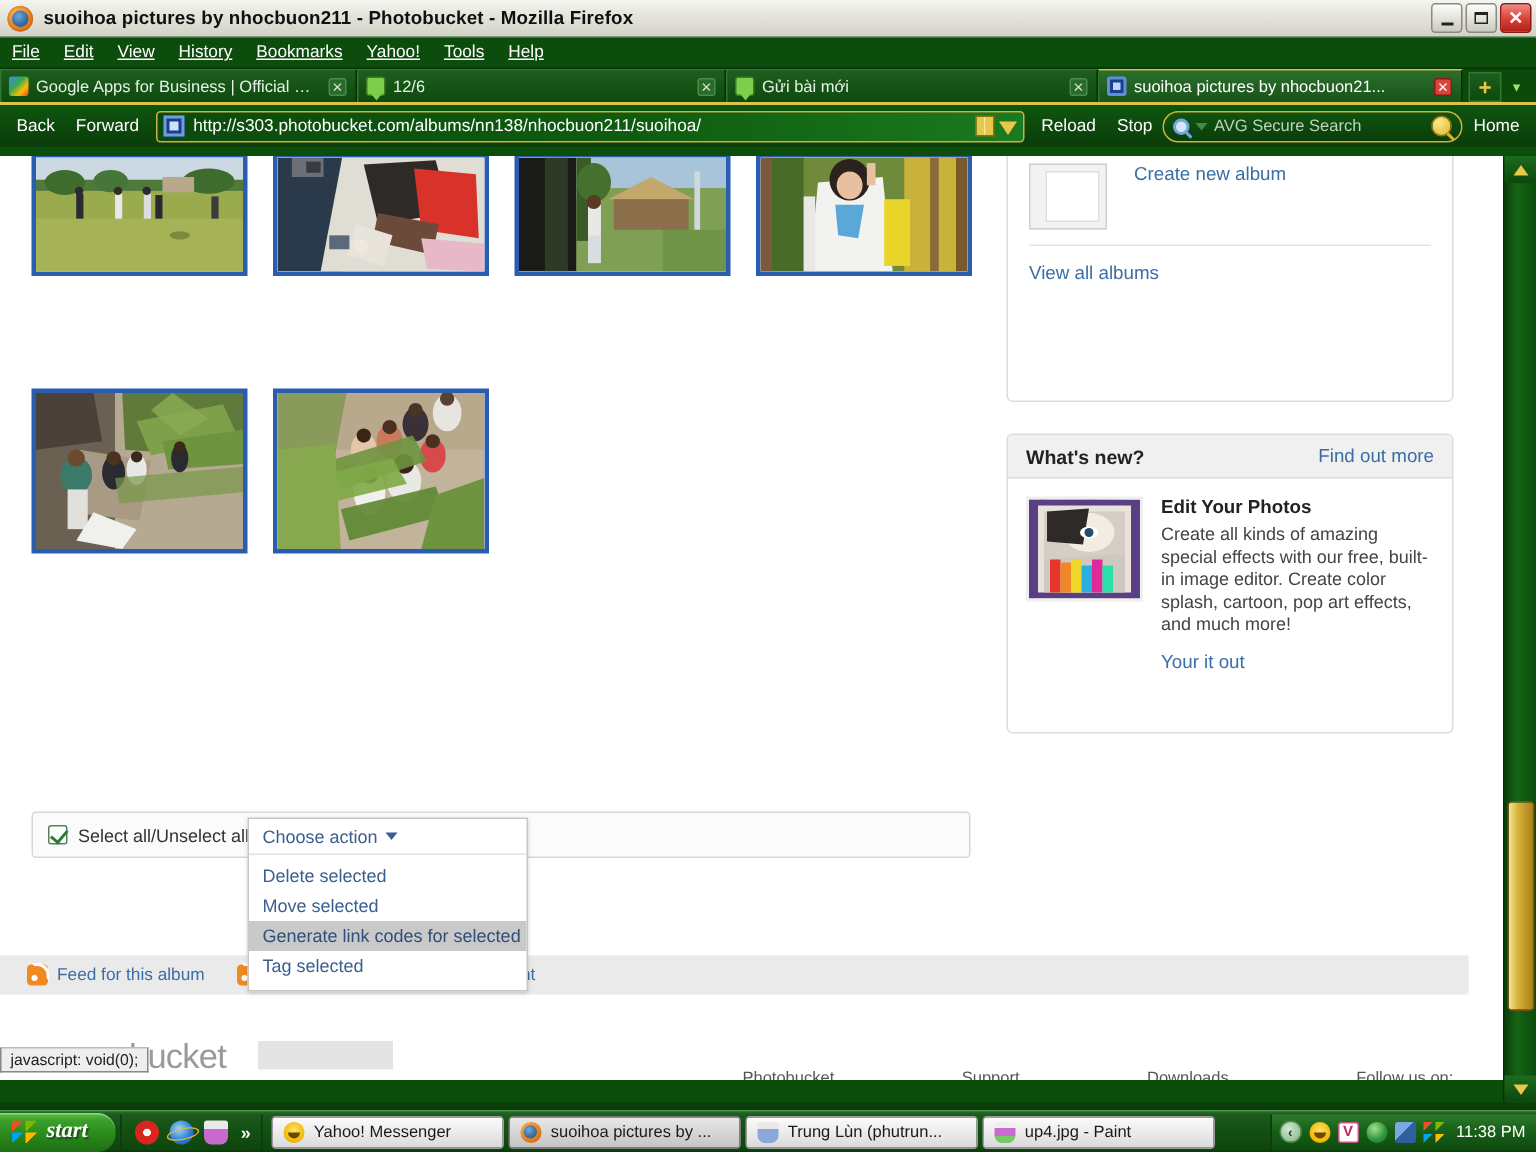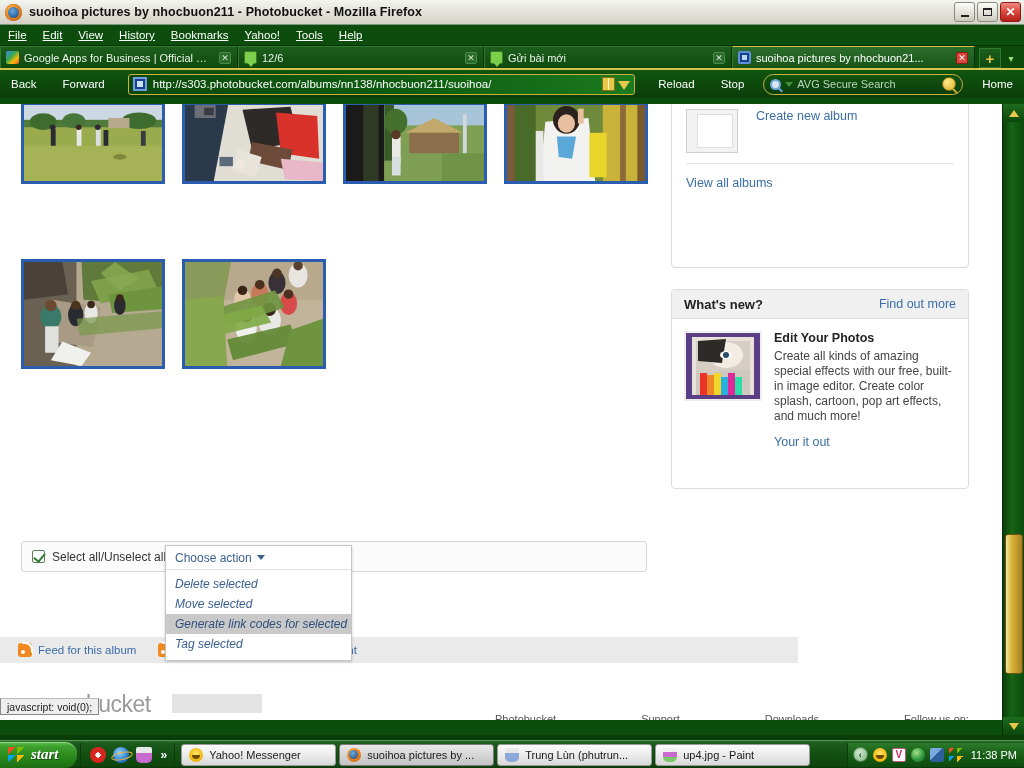--- a/index.html
+++ b/index.html
@@ -123,21 +123,21 @@
     background: linear-gradient(to bottom, #1d5e1d, #0e4a0e);
     border: 1px solid #2f7a2f;
   }
   .tab-listbtn {
     width: 20px; height: 20px; display:flex; align-items:center; justify-content:center;
     color: #9fdc7a; font-size: 10px;
   }
 
   
   .navbar {
-    height: 28px; display: flex; align-items: center; gap: 12px;
+    height: 28px; display: flex; align-items: center; gap: 0;
     background: linear-gradient(to bottom, #0f550f 0%, #0a3d0a 100%);
     padding: 0 4px;
   }
   .nav-btn {
     font-size: 11.5px; color: #ffffff; padding: 0 7px; white-space: nowrap;
   }
   .urlbar {
     flex: 1 1 auto; height: 21px; margin: 0 4px;
     background: linear-gradient(to right, #0c4a0c 0%, #0f5c10 55%, #1b7a1e 100%);
     border: 1px solid #c9b23f; border-radius: 3px;
@@ -236,21 +236,21 @@
   }
   .dd-header {
     height: 24px; display:flex; align-items:center; gap: 5px;
     padding: 0 9px; font-size: 12px; color: #3a5f8f;
     border-bottom: 1px solid #e2e2e2;
   }
   .dd-caret {
     width:0;height:0;border-left:4px solid transparent;border-right:4px solid transparent;
     border-top:5px solid #3a5f8f;
   }
-  .dd-list { padding: 4px 0 6px 0; font-style: italic; }
+  .dd-list { padding: 4px 0 6px 0; }
   .dd-item {
     height: 20px; display:flex; align-items:center; padding: 0 9px;
     font-size: 12px; color: #3a5f8f; white-space: nowrap;
   }
   .dd-item.highlighted { background: #c9c9c9; color: #2e4f7a; }
   .album-card { position:absolute; left:671px; top:-8px; width:298px; height:172px;
     border:1px solid #dcdcdc; border-radius:4px; background:#fff; }
   .album-inner { padding: 12px 14px 0 14px; display:flex; align-items:flex-start; gap: 18px; }
   .album-thumb {
     width: 52px; height: 44px; background:#f2f2f2; border:1px solid #cfcfcf;
@@ -281,21 +281,21 @@
     position:absolute; left:-4px; top:-4px; width:26px; height:26px;
     background: radial-gradient(circle at 50% 50%, #ffd24a 0%, #f08a20 70%);
     clip-path: polygon(50% 0%, 61% 35%, 98% 35%, 68% 57%, 79% 91%, 50% 70%, 21% 91%, 32% 57%, 2% 35%, 39% 35%);
   }
   .news-h3 { font-size: 12.5px; font-weight: bold; color: #222; margin-bottom: 4px; }
   .news-p { font-size: 12px; color: #444; line-height: 15px; }
   .news-cta { margin-top: 8px; }
 
   
   .feedbar {
-    position: absolute; left: 0; top: 533px; width: 798px; height: 26px;
+    position: absolute; left: 0; top: 533px; width: 979px; height: 26px;
     background: #eaeaea; display:flex; align-items:center; gap: 22px; padding-left: 18px;
   }
   .feed-item { display:flex; align-items:center; gap:6px; }
   .rss {
     width: 14px; height: 14px; background: #f08a20; border-radius: 3px;
     position: relative; flex: 0 0 auto;
   }
   .rss::before {
     content:""; position:absolute; left:3px; bottom:3px; width:4px; height:4px;
     border-radius:50%; background:#fff;

